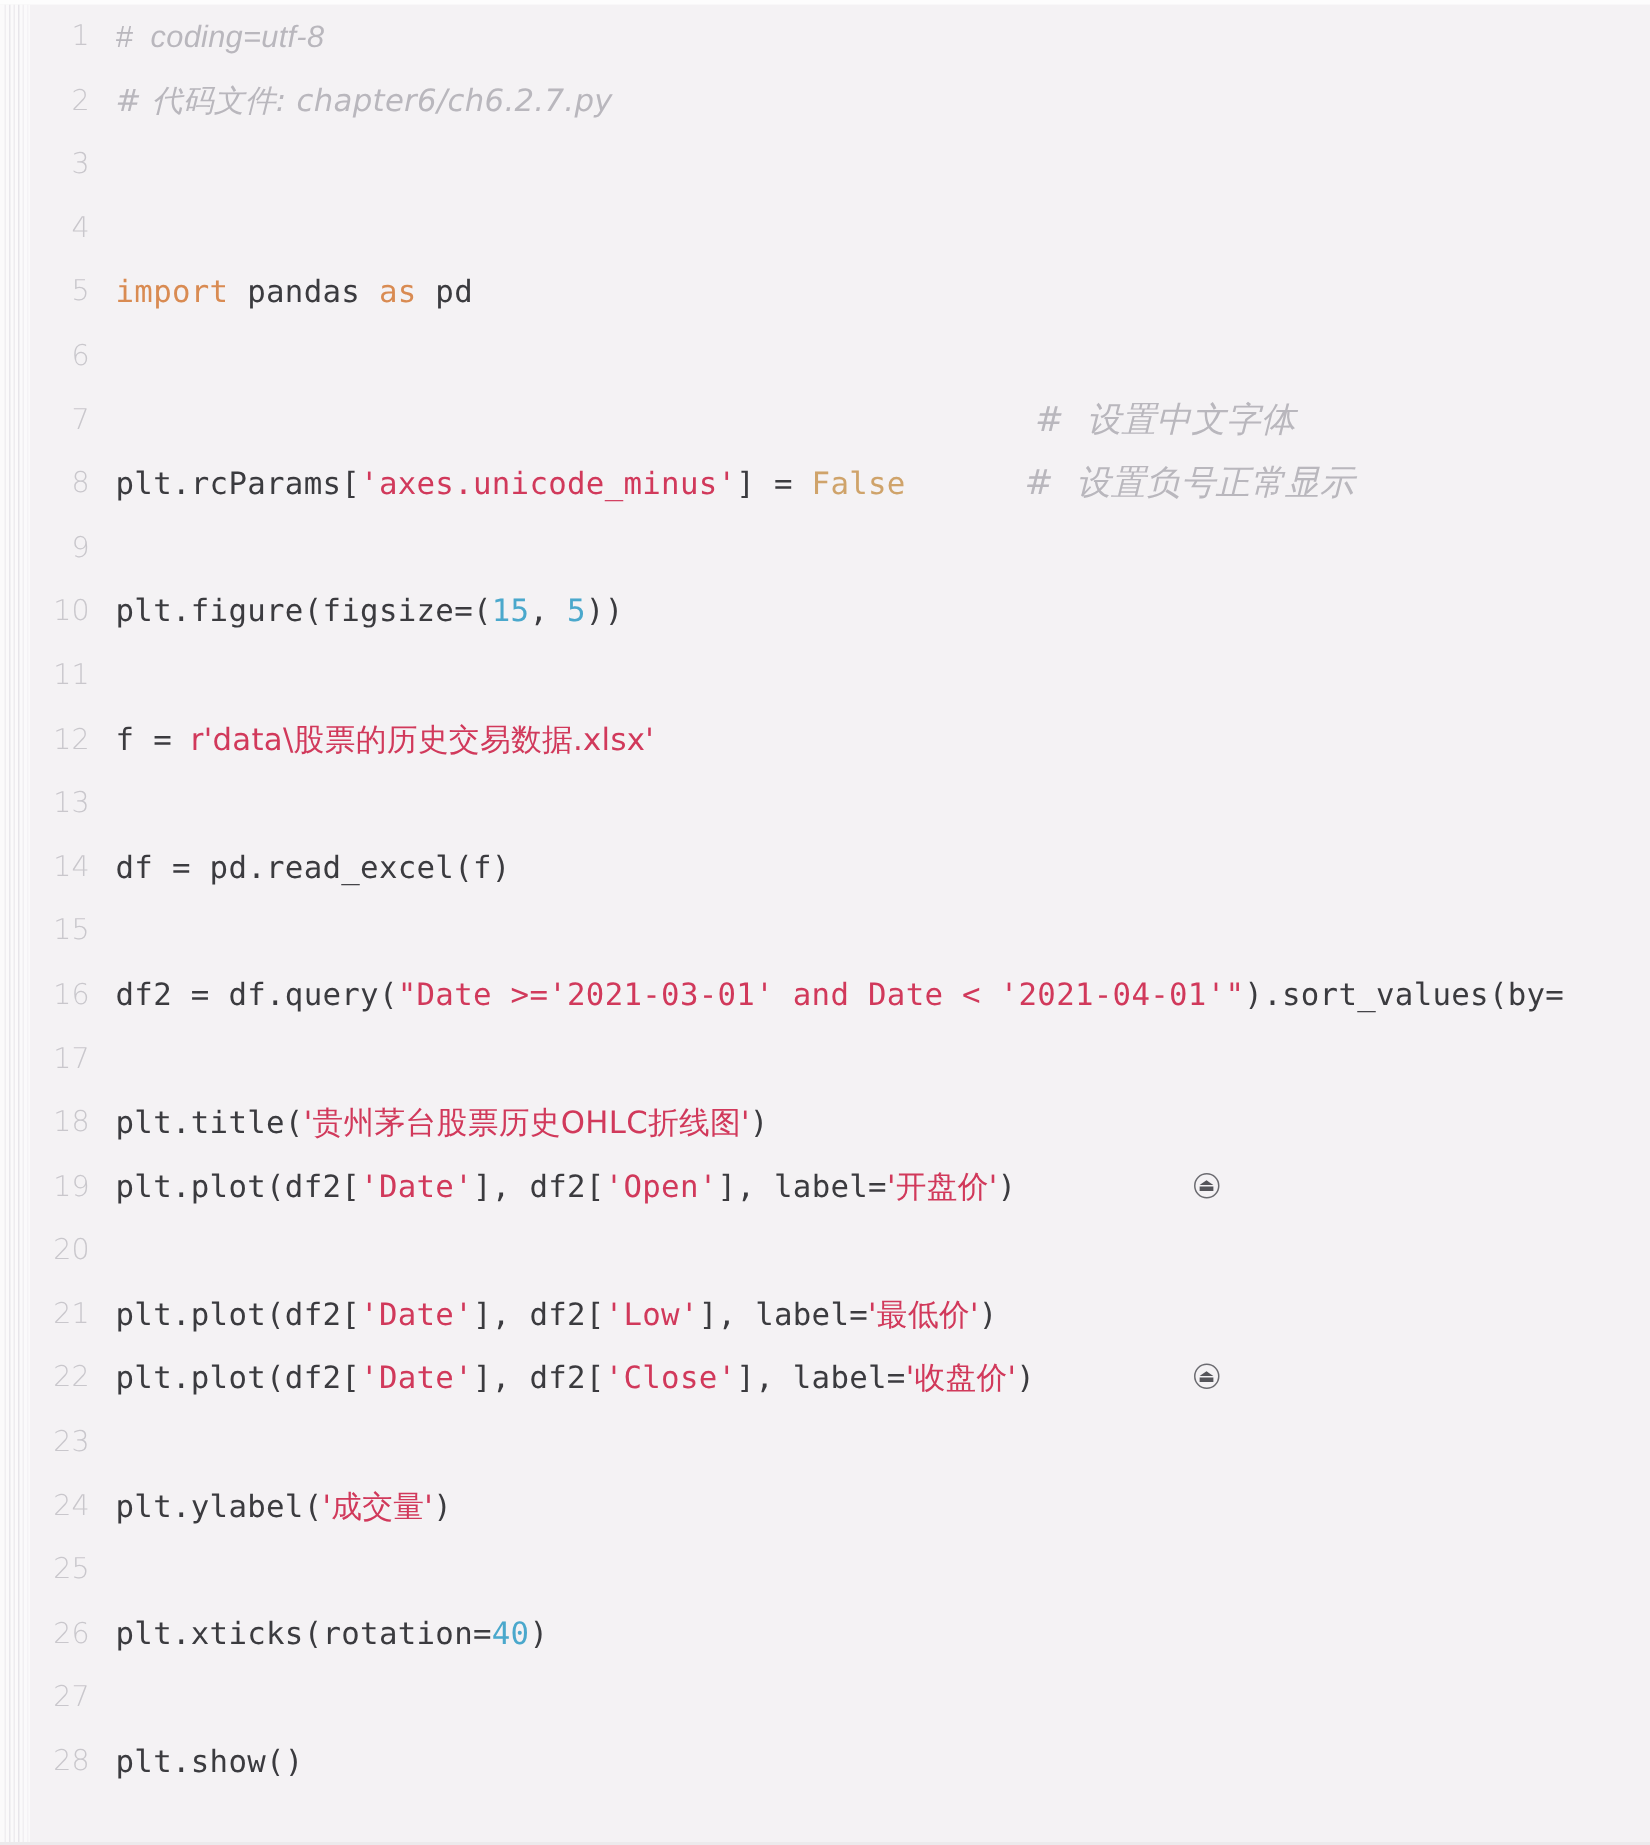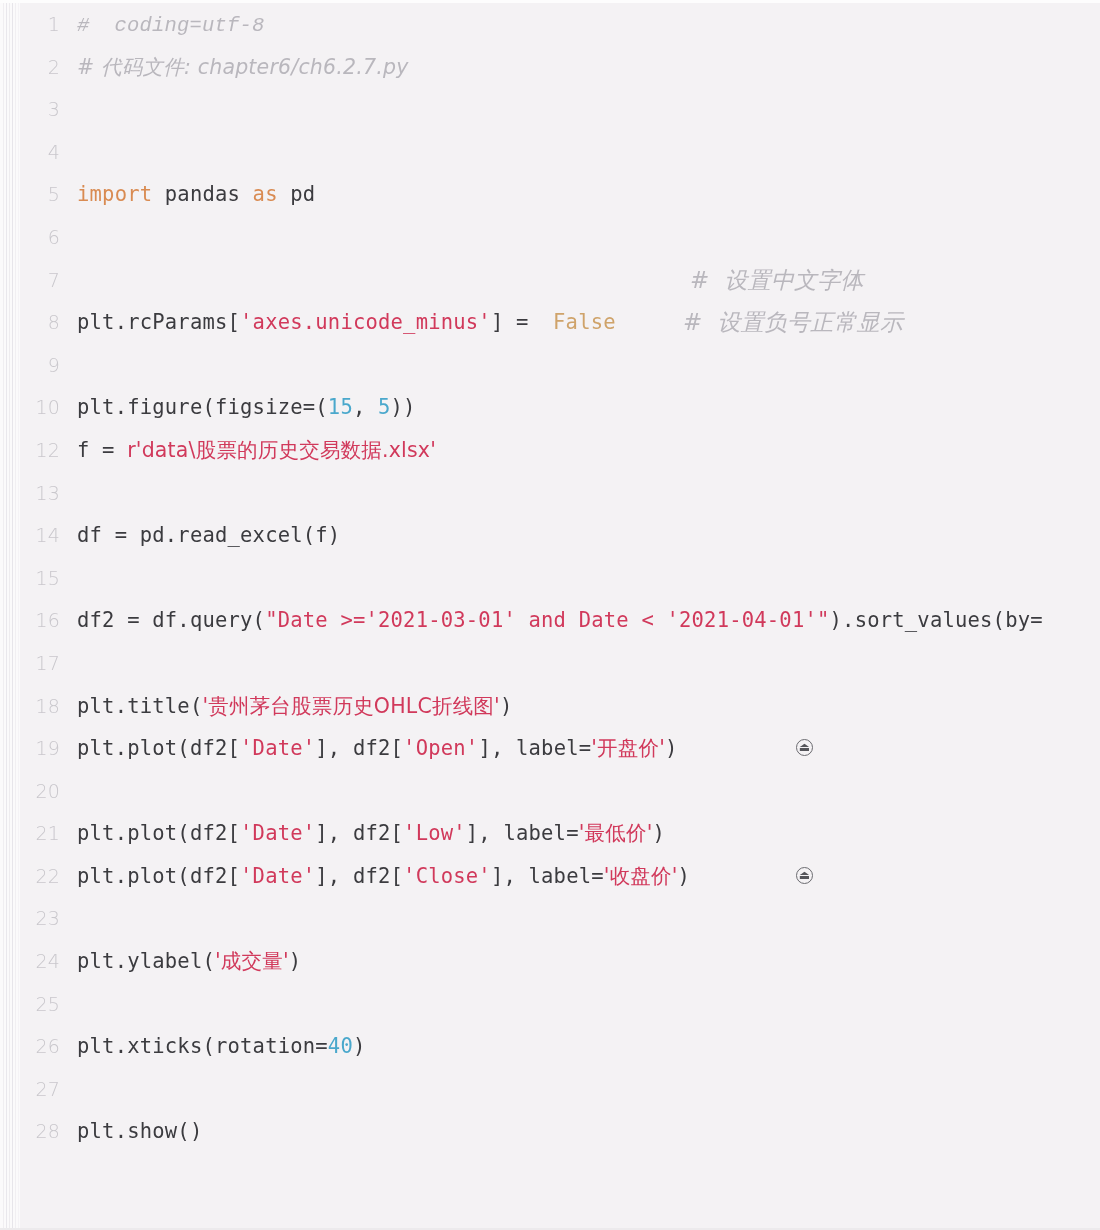--- a/index.html
+++ b/index.html
@@ -82,22 +82,22 @@
     left: 57px;
     top: 0;
     white-space: pre;
   }
 
   
   .tok-plain   { color: #3b3b3f; }
   .tok-kw      { color: #d98b52; }
   .tok-str     { color: #d1395b; }
   .tok-num     { color: #4aa8cc; }
-  .tok-const   { color: #cfa36a; margin-left: 12px; }
-  .tok-comment { color: #b9b7bd; font-style: italic; font-family: Liberation Mono, monospace; }
+  .tok-const   { color: #cfa36a; }
+  .tok-comment { color: #b9b7bd; font-style: italic; font-family: Liberation Sans, sans-serif; }
   .tok-cn      { font-family: "DejaVu Sans","Liberation Sans",sans-serif; }
 
   .comment-col {
     position: absolute;
     top: 0;
     white-space: pre;
     font-size: 23px;
   }
 
   .marker {
@@ -133,20 +133,21 @@
       <div class="line" style="top: 0px;"><span class="gutter">1</span><span class="ltext"><span class="tok-comment">#  coding=utf-8</span></span></div>
       <div class="line" style="top: 0px;"><span class="gutter">2</span><span class="ltext"><span class="tok-comment tok-cn"># 代码文件: chapter6/ch6.2.7.py</span></span></div>
       <div class="line" style="top: 0px;"><span class="gutter">3</span><span class="ltext"></span></div>
       <div class="line" style="top: 0px;"><span class="gutter">4</span></div>
       <div class="line" style="top: 0px;"><span class="gutter">5</span><span class="ltext"><span class="tok-kw">import</span><span class="tok-plain"> pandas </span><span class="tok-kw">as</span><span class="tok-plain"> pd</span></span></div>
       <div class="line" style="top: 0px;"><span class="gutter">6</span><span class="ltext"></span></div>
       <div class="line" style="top: 0px;"><span class="gutter">7</span><span class="comment-col tok-comment tok-cn" style="left: 670px;">#  设置中文字体</span></div>
       <div class="line" style="top: 0px;"><span class="gutter">8</span><span class="ltext"><span class="tok-plain">plt.rcParams[</span><span class="tok-str">'axes.unicode_minus'</span><span class="tok-plain">] = </span><span class="tok-const">False</span></span><span class="comment-col tok-comment tok-cn" style="left: 663px; text-align: right;">#  设置负号正常显示</span></div>
       <div class="line" style="top: 0px;"><span class="gutter">9</span><span class="ltext"></span></div>
       <div class="line" style="top: 0px;"><span class="gutter">10</span><span class="ltext"><span class="tok-plain">plt.figure(figsize=(</span><span class="tok-num">15</span><span class="tok-plain">, </span><span class="tok-num">5</span><span class="tok-plain">))</span></span></div>
+      <div class="line" style="top: 0px;"><span class="gutter">11</span><span class="ltext"></span></div>
       <div class="line" style="top: 0px;"><span class="gutter">12</span><span class="ltext"><span class="tok-plain">f = </span><span class="tok-str tok-cn">r'data\股票的历史交易数据.xlsx'</span></span></div>
       <div class="line" style="top: 0px;"><span class="gutter">13</span><span class="ltext"></span></div>
       <div class="line" style="top: 0px;"><span class="gutter">14</span><span class="ltext"><span class="tok-plain">df = pd.read_excel(f)</span></span></div>
       <div class="line" style="top: 0px;"><span class="gutter">15</span><span class="ltext"></span></div>
       <div class="line" style="top: 0px;"><span class="gutter">16</span><span class="ltext"><span class="tok-plain">df2 = df.query(</span><span class="tok-str">"Date &gt;='2021-03-01' and Date &lt; '2021-04-01'"</span><span class="tok-plain">).sort_values(by=</span></span></div>
       <div class="line" style="top: 0px;"><span class="gutter">17</span><span class="ltext"></span></div>
       <div class="line" style="top: 0px;"><span class="gutter">18</span><span class="ltext"><span class="tok-plain">plt.title(</span><span class="tok-str tok-cn">'贵州茅台股票历史OHLC折线图'</span><span class="tok-plain">)</span></span></div>
       <div class="line" style="top: 0px;"><span class="gutter">19</span><span class="ltext"><span class="tok-plain">plt.plot(df2[</span><span class="tok-str">'Date'</span><span class="tok-plain">], df2[</span><span class="tok-str">'Open'</span><span class="tok-plain">], label=</span><span class="tok-str tok-cn">'开盘价'</span><span class="tok-plain">)</span></span><span class="marker" style="left: 776px;">⏏</span></div>
       <div class="line" style="top: 0px;"><span class="gutter">20</span></div>
       <div class="line" style="top: 0px;"><span class="gutter">21</span><span class="ltext"><span class="tok-plain">plt.plot(df2[</span><span class="tok-str">'Date'</span><span class="tok-plain">], df2[</span><span class="tok-str">'Low'</span><span class="tok-plain">], label=</span><span class="tok-str tok-cn">'最低价'</span><span class="tok-plain">)</span></span></div>

